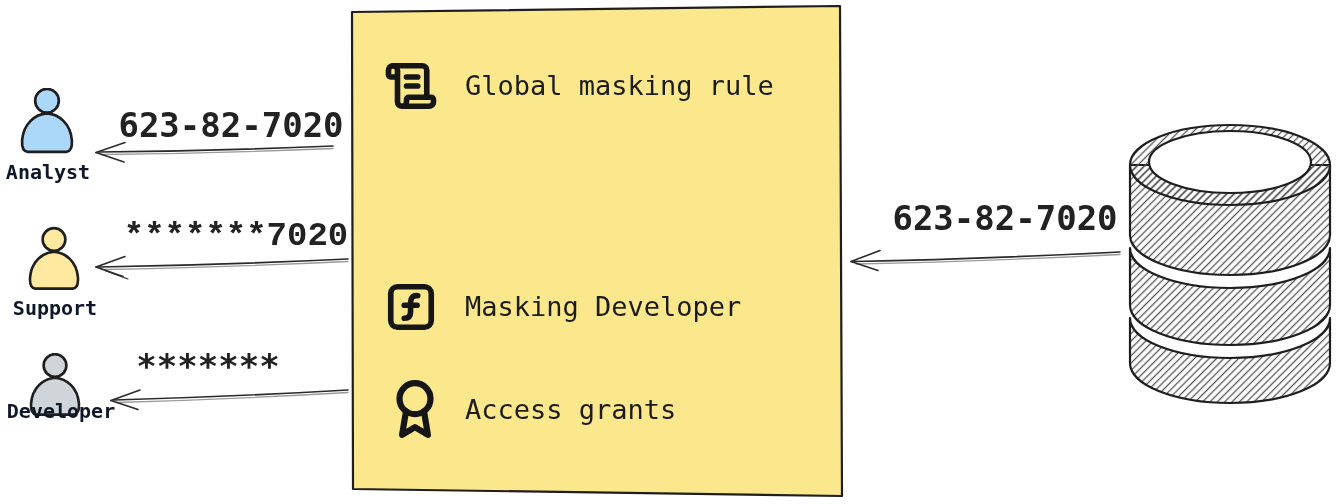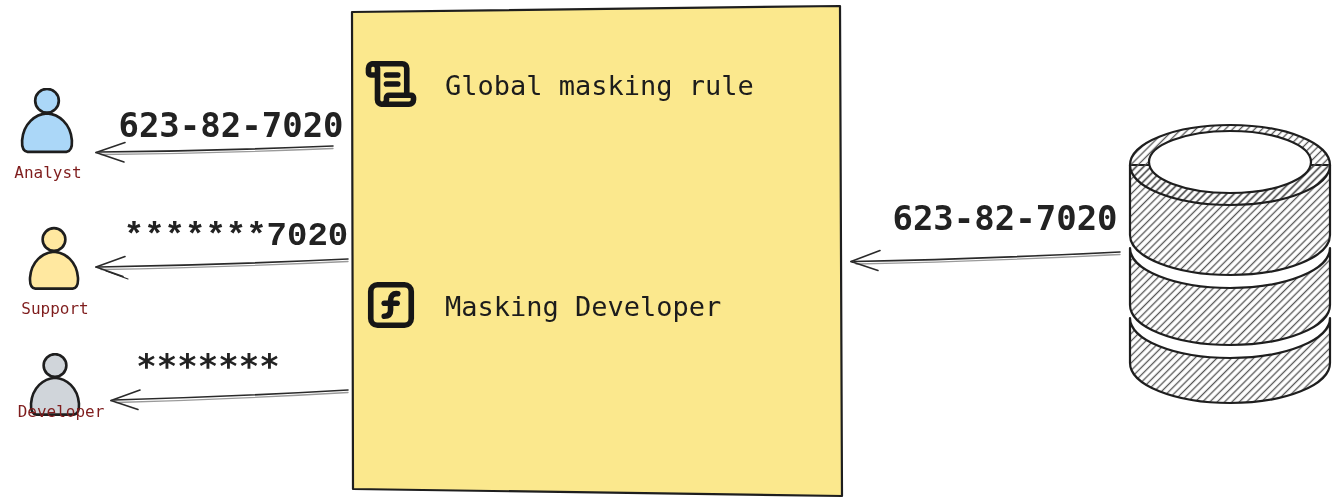--- a/index.html
+++ b/index.html
@@ -6,32 +6,32 @@
   #canvas{
     position:relative;width:1340px;height:504px;overflow:hidden;
     background:#ffffff;
     font-family:"DejaVu Sans Mono", monospace;
     color:#1e1e1e;
   }
   svg{display:block;}
   .layer{position:absolute;left:0;top:0;width:1340px;height:504px;pointer-events:none;}
 
   
-  .box-row{position:absolute;left:364px;height:56px;display:flex;align-items:flex-start;}
+  .box-row{position:absolute;left:384px;height:56px;display:flex;align-items:flex-end;}
   .row-icon{flex:0 0 auto;}
   .row-label{
     position:absolute;left:81px;top:50%;transform:translateY(-50%);
     font-size:27px;font-weight:500;letter-spacing:0px;white-space:nowrap;color:#1c1c1c;
   }
 
   
   .persona-svg{position:absolute;}
   .persona-label{
     position:absolute;transform:translate(-50%,-50%);
-    font-size:16px;font-weight:400;white-space:nowrap;color:#7f1d1d;
+    font-size:20px;font-weight:700;white-space:nowrap;color:#0f172a;
   }
 
   
   .value-label{
     position:absolute;transform:translate(-50%,-50%);
     font-size:34px;font-weight:700;line-height:1;white-space:nowrap;color:#222;
   }
 </style>
 </head>
 <body>
@@ -83,20 +83,27 @@
 
   <div class="box-row" style="top:278px;">
     <svg class="row-icon" width="54" height="54" viewBox="0 0 24 24" fill="none" stroke="#161616" stroke-width="2.5" stroke-linecap="round" stroke-linejoin="round">
       <rect width="18" height="18" x="3" y="3" rx="3" ry="3"></rect>
       <path d="M9 17c2 0 2.8-1 2.8-2.8V10c0-2 1-3.3 3.2-3"></path>
       <path d="M9 11.2h5.7"></path>
     </svg>
     <span class="row-label">Masking Developer</span>
   </div>
 
+  <div class="box-row" style="top:377px;height:64px;">
+    <svg class="row-icon" width="62" height="64" viewBox="0 0 24 24" fill="none" stroke="#161616" stroke-width="2.4" stroke-linecap="round" stroke-linejoin="round">
+      <circle cx="12" cy="8" r="6"></circle>
+      <path d="M15.477 12.89 17 22l-5-3-5 3 1.523-9.11"></path>
+    </svg>
+    <span class="row-label">Access grants</span>
+  </div>
 
   <svg class="persona-svg" style="left:20px;top:88px;" width="54" height="66" viewBox="0 0 64 78" fill="none" stroke="#1e1e1e" stroke-width="3.2" stroke-linejoin="round">
     <path d="M32 30 C 18 31 4 42 2.5 62 C 2 71 4 75 9 75.5 L 55 75.5 C 60 75 62 71 61.5 62 C 60 42 46 31 32 30 Z" fill="#abd7f8"></path>
     <circle cx="32" cy="15" r="14" fill="#abd7f8"></circle>
   </svg>
   <div class="persona-label" style="left:48px;top:172px;">Analyst</div>
 
   <svg class="persona-svg" style="left:28px;top:226px;" width="52" height="66" viewBox="0 0 64 78" fill="none" stroke="#1e1e1e" stroke-width="3.2" stroke-linejoin="round">
     <path d="M32 30 C 18 31 4 42 2.5 62 C 2 71 4 75 9 75.5 L 55 75.5 C 60 75 62 71 61.5 62 C 60 42 46 31 32 30 Z" fill="#ffe8a0"></path>
     <circle cx="32" cy="15" r="14" fill="#ffe8a0"></circle>

